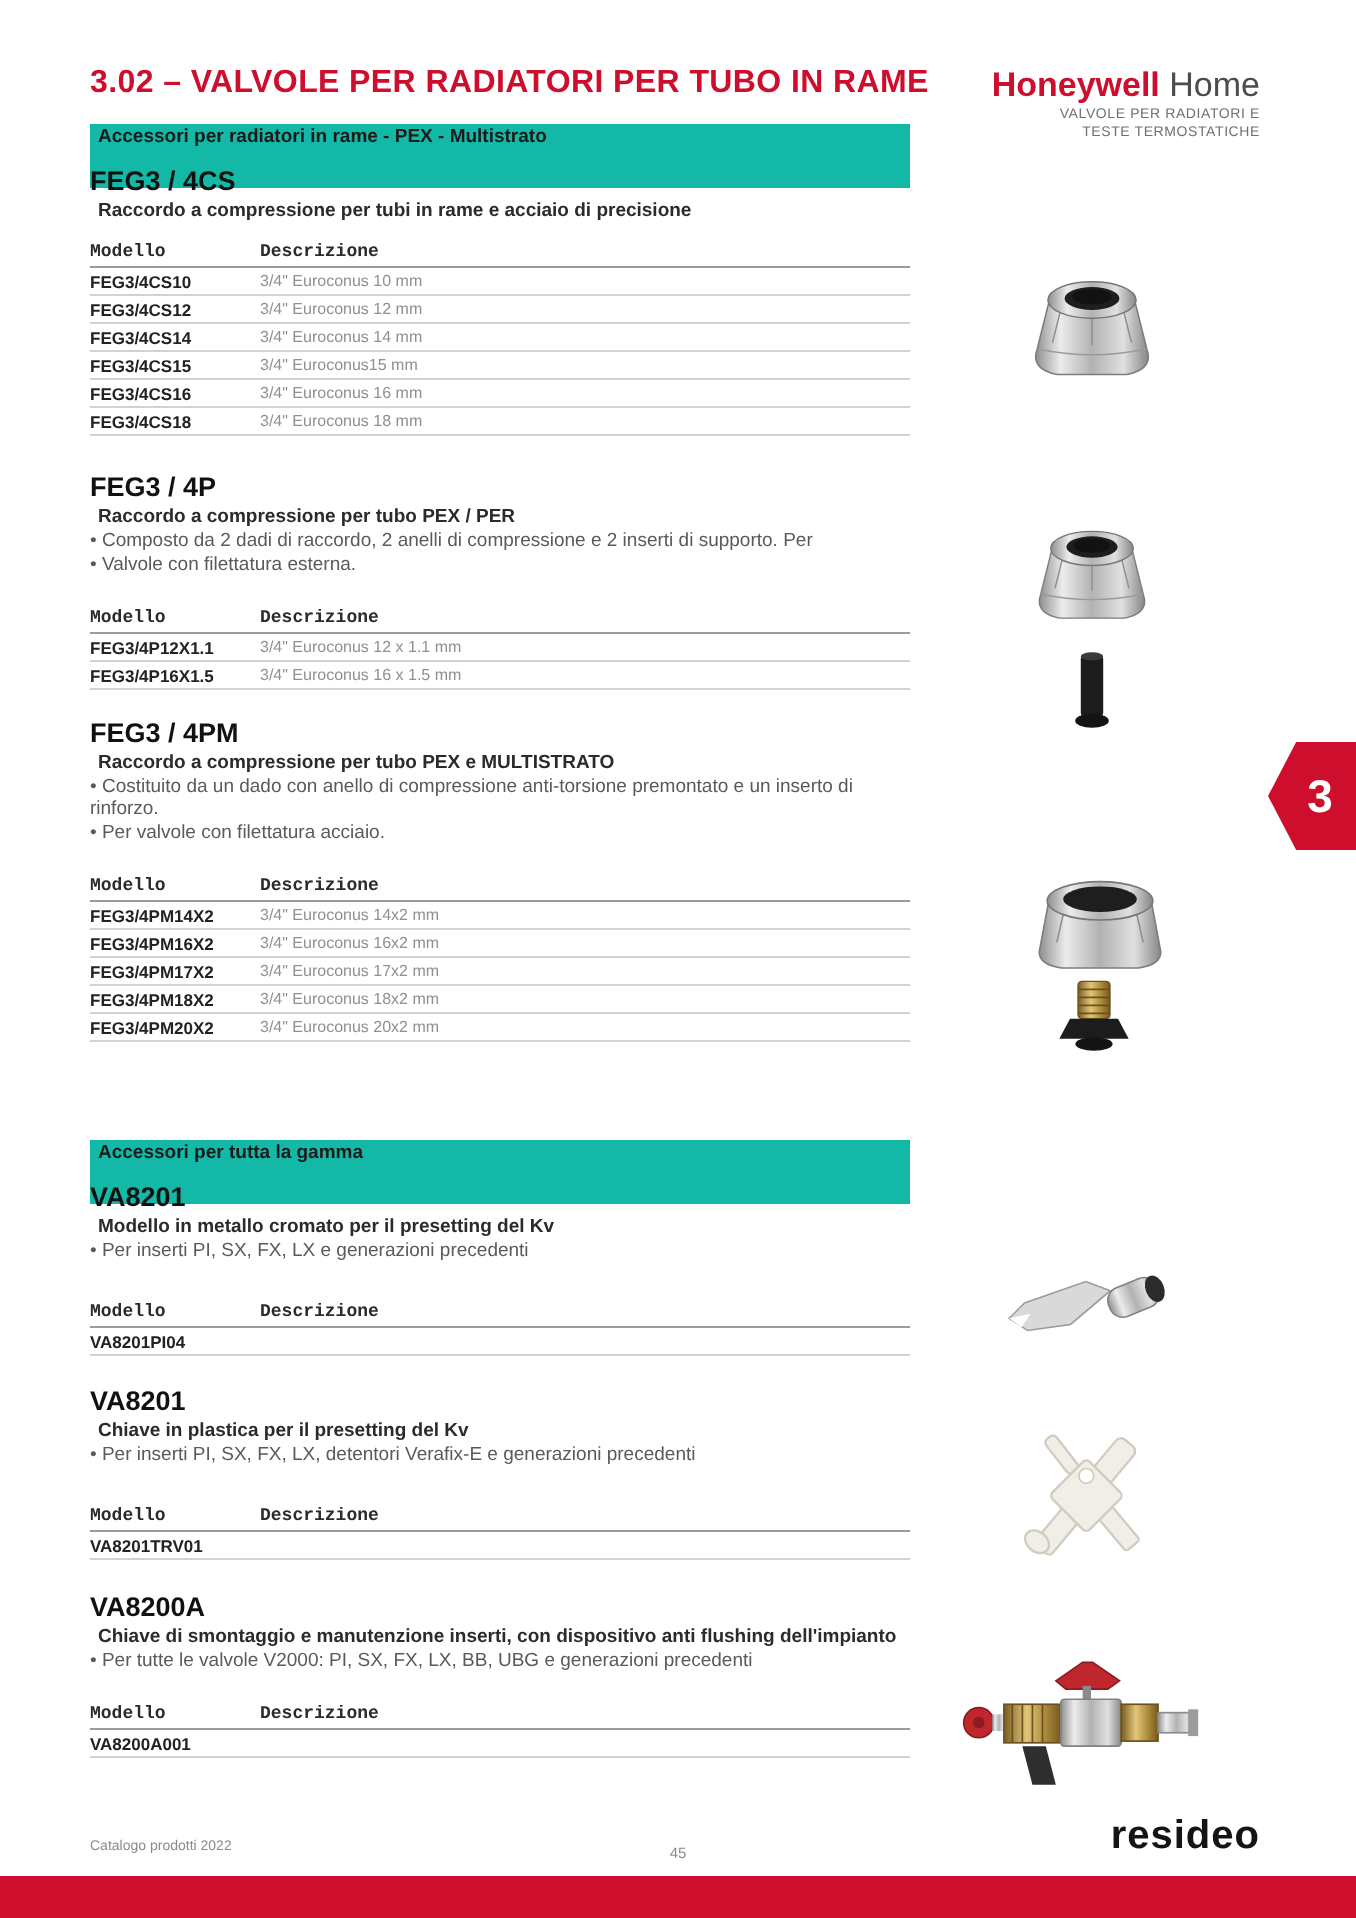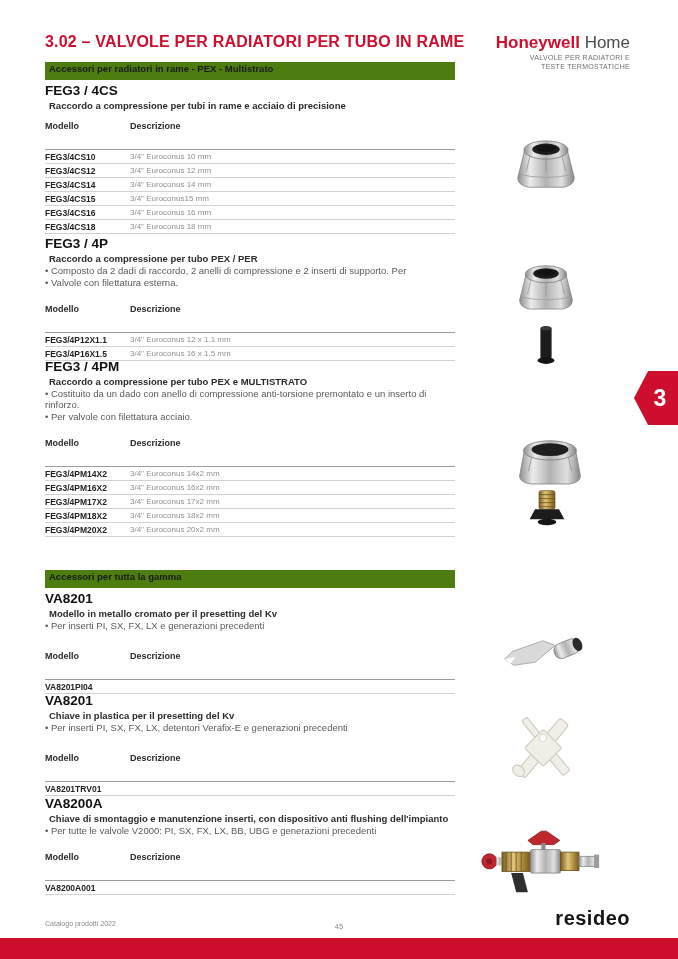--- a/index.html
+++ b/index.html
@@ -8,31 +8,31 @@
 
   .title{position:absolute;left:45px;top:33px;margin:0;font-size:16px;font-weight:bold;
          letter-spacing:.2px;color:#CE0E2D;}
 
   .brand{position:absolute;right:48px;top:34px;text-align:right;}
   .brand-name{font-size:17px;line-height:18px;white-space:nowrap;}
   .brand-name .hw{color:#CE0E2D;font-weight:bold;}
   .brand-name .home{color:#4a4c4e;font-weight:400;}
   .tagline{margin-top:2px;font-size:7px;line-height:8.5px;color:#6d6f72;letter-spacing:.3px;}
 
-  .band{position:absolute;left:45px;width:410px;height:18px;background:#4d7c0f;
+  .band{position:absolute;left:45px;width:410px;height:32px;background:#14b8a6;
         font-size:9.5px;font-weight:bold;color:#1a1a1a;line-height:14px;padding-left:4px;
         box-sizing:border-box;}
 
   .product{position:absolute;left:45px;width:410px;}
   .product h2{margin:0;font-size:13.5px;line-height:14px;font-weight:bold;color:#111;}
   .product .sub{margin:2px 0 0 4px;font-size:9.5px;line-height:11px;font-weight:bold;color:#2b2b2b;}
   .product .bullet{margin:1px 0 0 0;font-size:9.5px;line-height:11px;color:#5a5a5a;}
 
   .table{margin-top:10px;width:410px;}
-  .thead{display:flex;border-bottom:1px solid #9b9b9b;padding-bottom:18px;}
+  .thead{display:flex;border-bottom:1px solid #9b9b9b;padding-bottom:2px;font-family:Liberation Mono, monospace;}
   .th{font-size:9px;font-weight:bold;color:#2b2b2b;}
   .tc-model{width:85px;flex:0 0 85px;}
   .tc-desc{flex:1;}
   .trow{display:flex;align-items:center;height:13px;border-bottom:1px solid #d2d2d2;}
   .trow .tc-model{font-size:8.5px;font-weight:bold;color:#222;}
   .trow .tc-desc{font-size:8px;color:#909090;}
 
   .img-abs{position:absolute;}
 
   .side-tab{position:absolute;right:0;top:371px;width:44px;height:54px;background:#CE0E2D;

